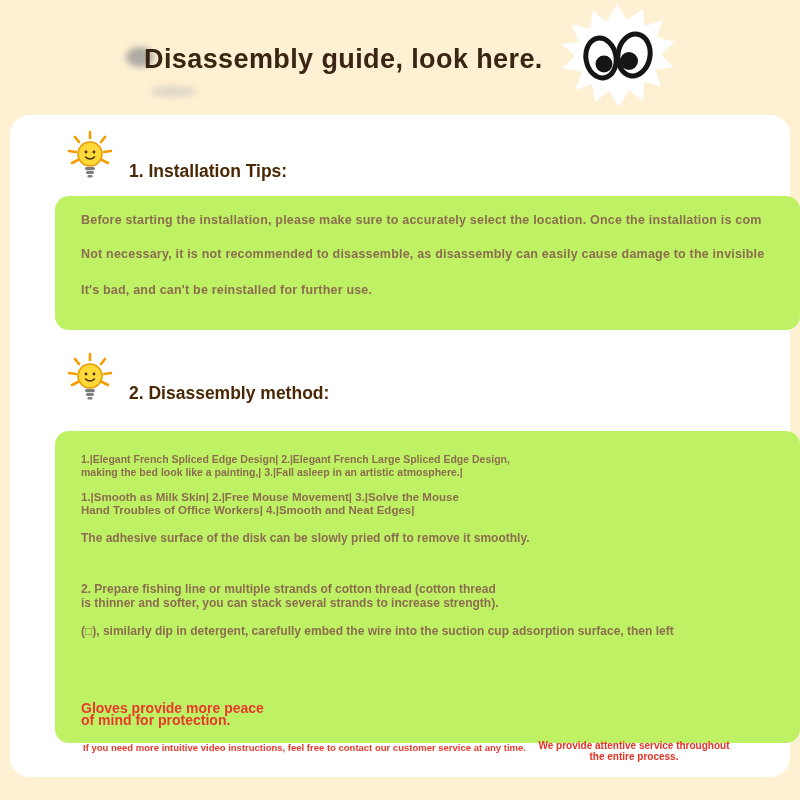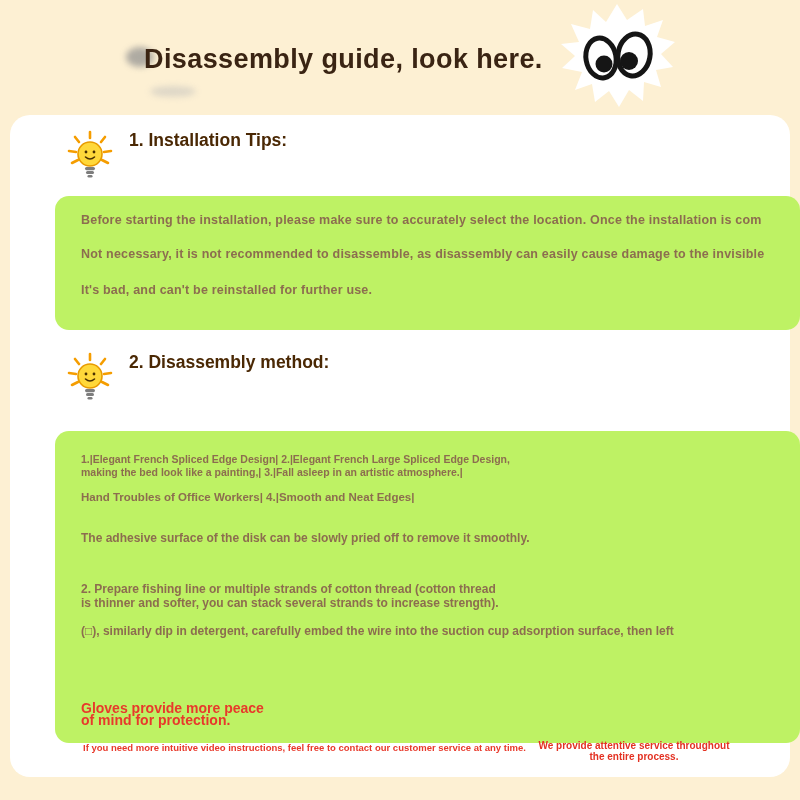--- a/index.html
+++ b/index.html
@@ -19,21 +19,21 @@
     font-size:27px; font-weight:bold; color:#3a2413;
     letter-spacing:.4px; white-space:nowrap;
   }
   .eyes { position:absolute; left:556px; top:4px; width:122px; height:110px; }
 
   .panel {
     position:absolute; left:10px; top:115px; width:780px; height:662px;
     background:#ffffff; border-radius:20px;
   }
 
-  .sec-head { position:absolute; display:flex; align-items:flex-start; gap:15px; }
+  .sec-head { position:absolute; display:flex; align-items:flex-end; gap:15px; }
   .sec1 { left:66px; top:130px; }
   .sec2 { left:66px; top:352px; }
   .bulb { width:48px; height:52px; display:block; }
   .heading { font-size:17.5px; font-weight:bold; color:#4a2804; white-space:nowrap; }
 
   .box { position:absolute; background:#bef264; border-radius:14px; }
   .box1 { left:55px; top:196px; width:745px; height:134px; }
   .box2 { left:55px; top:431px; width:745px; height:312px; }
 
   .line {
@@ -136,20 +136,21 @@
     </span>
     <span class="heading">2. Disassembly method:</span>
   </div>
 
   <div class="box box2">
     <div class="line feat1">
       <div>1.|Elegant French Spliced Edge Design| 2.|Elegant French Large Spliced Edge Design,</div>
       <div> making the bed look like a painting,| 3.|Fall asleep in an artistic atmosphere.|</div>
     </div>
     <div class="line feat2">
+      <div>1.|Smooth as Milk Skin| 2.|Free Mouse Movement| 3.|Solve the Mouse</div>
       <div> Hand Troubles of Office Workers| 4.|Smooth and Neat Edges|</div>
     </div>
     <p class="line step1">The adhesive surface of the disk can be slowly pried off to remove it smoothly.</p>
     <div class="line step2">
       <div>2. Prepare fishing line or multiple strands of cotton thread (cotton thread</div>
       <div> is thinner and softer, you can stack several strands to increase strength).</div>
     </div>
     <p class="line step3">(□), similarly dip in detergent, carefully embed the wire into the suction cup adsorption surface, then left</p>
     <div class="line gloves">
       <div>Gloves provide more peace</div>

